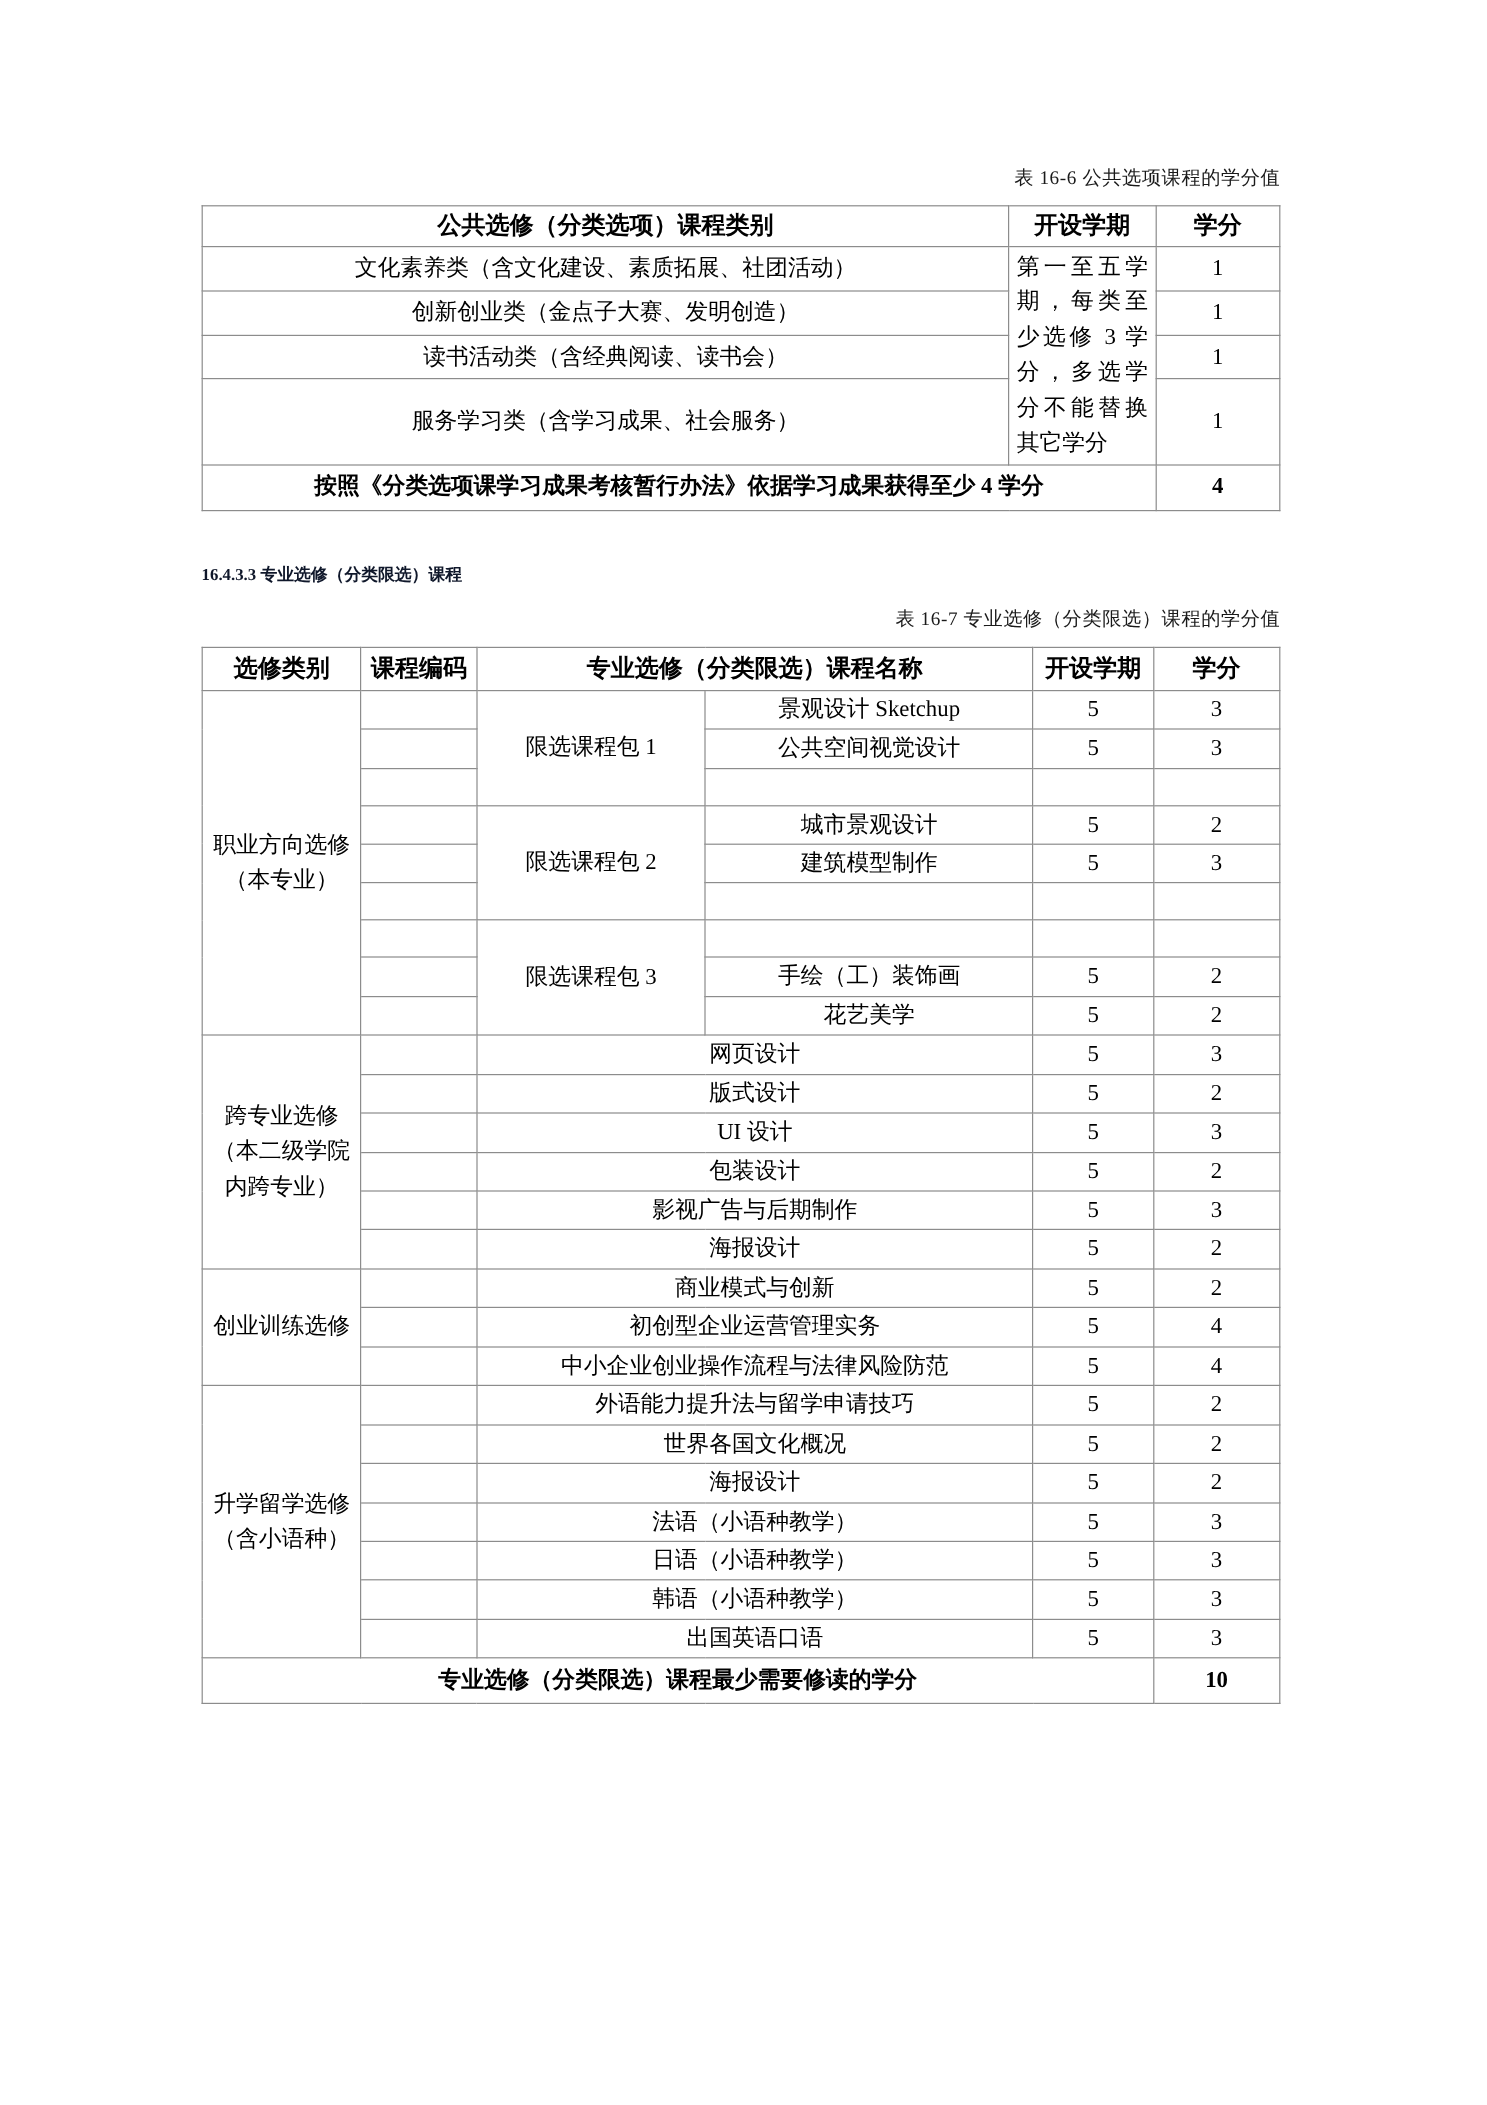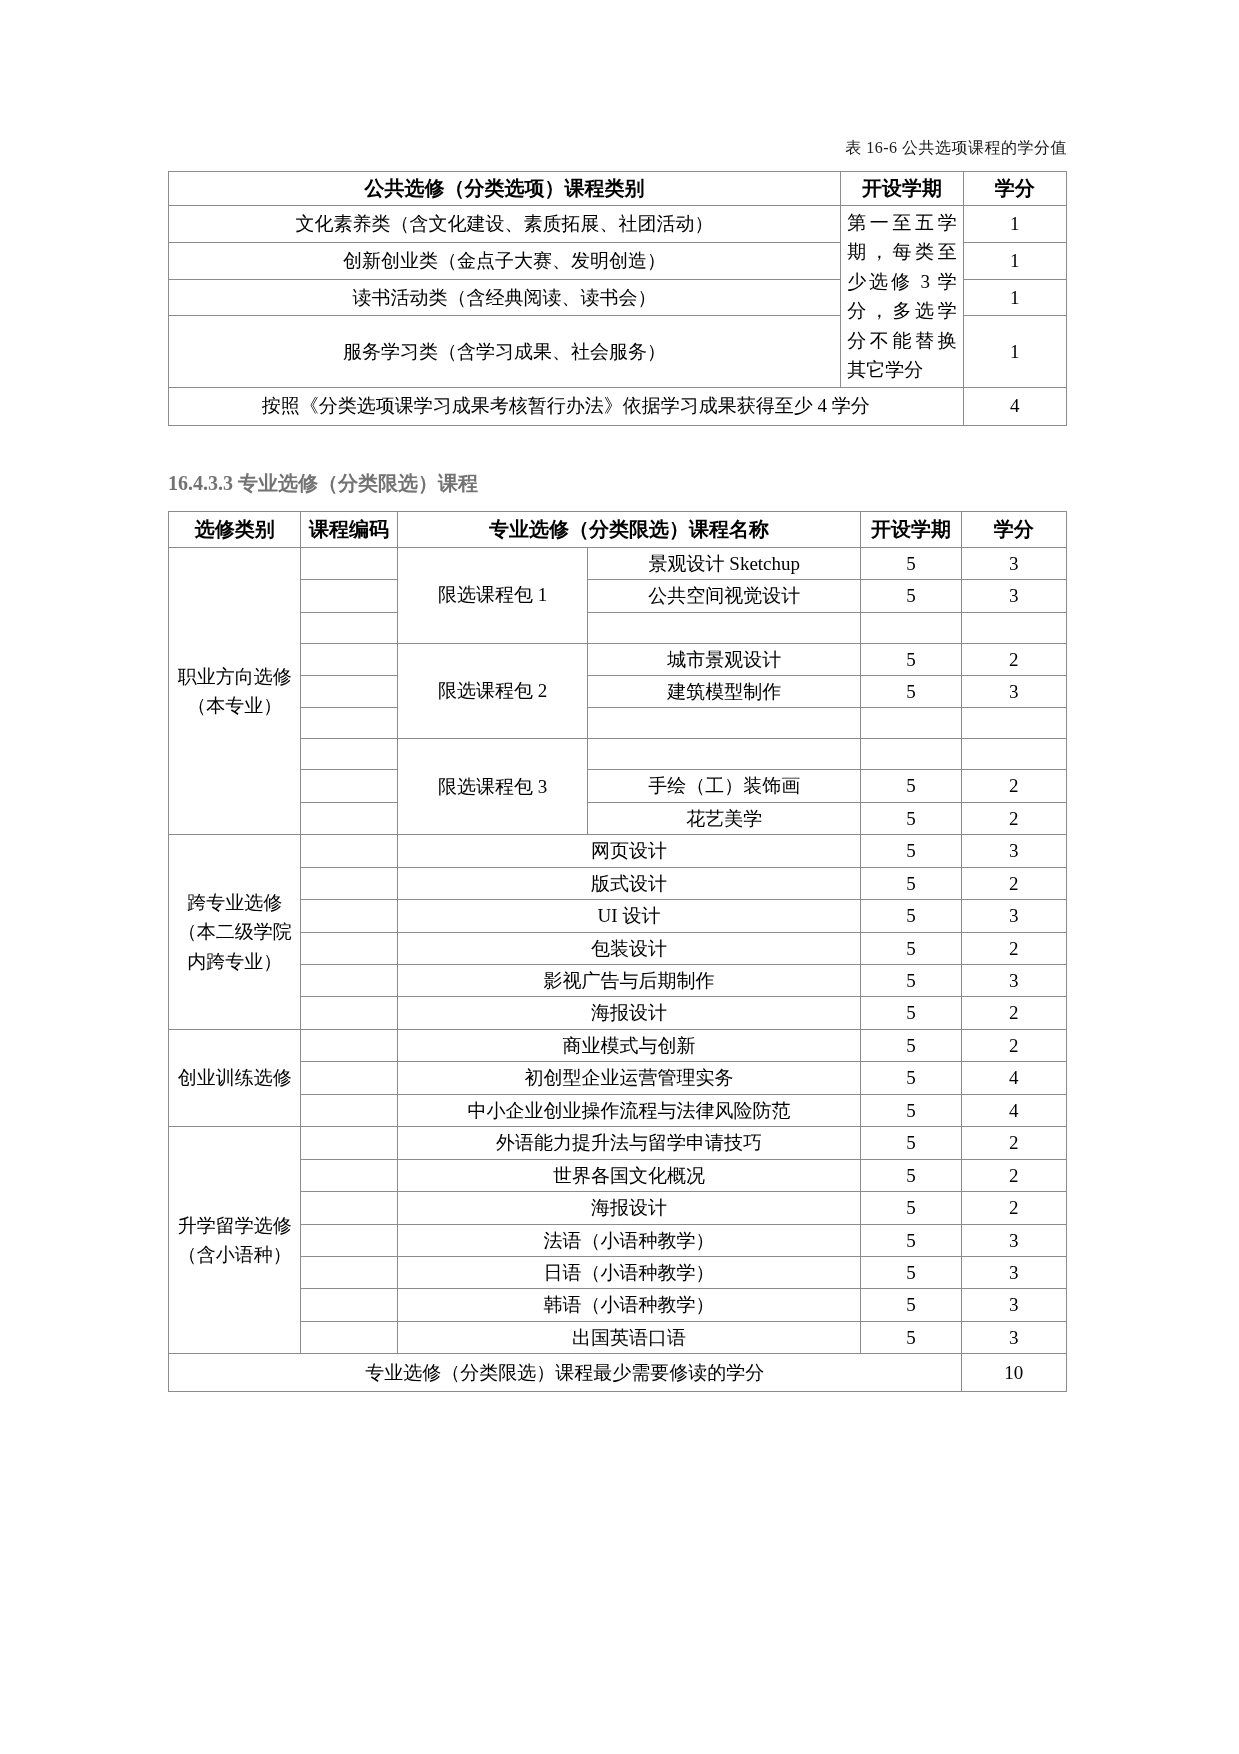--- a/index.html
+++ b/index.html
@@ -17,28 +17,28 @@
   }
   table{border-collapse:collapse;width:100%;table-layout:fixed;}
   td,th{
     border:1px solid #8c8c8c;
     text-align:center;vertical-align:middle;
     font-size:19px;line-height:1.55;
     padding:1px 4px;overflow:hidden;
     font-weight:normal;
   }
   th{font-weight:bold;font-size:20px;}
-  .bold{font-weight:normal;}
+  .bold{font-weight:bold;}
   .note-cell{text-align:justify;padding:2px 6px;}
   
   .h6-head{height:34px;} .h6-row{height:33px;} .h6-tall{height:64px;font-family:Liberation Serif, serif;} .h6-foot{height:38px;}
   
   .t7-h{height:36px;} .t7-r{height:31px;} .t7-f{height:38px;padding-left:46px;}
   .heading{
-    font-size:20px;font-weight:bold;color:#737373;
+    font-size:14px;font-weight:bold;color:#0f172a;
     margin:44px 0 14px 0;
     font-family:"Liberation Serif","DejaVu Serif",serif;
   }
   .para{
     font-size:21px;line-height:2.0;margin:0 0 16px 0;
     text-indent:2em;text-align:justify;color:#000;
   }
   .caption2{margin-top:18px;}
 </style>
 </head>
@@ -80,20 +80,21 @@
       </tr>
       <tr class="h6-foot">
         <td class="bold" colspan="2">按照《分类选项课学习成果考核暂行办法》依据学习成果获得至少 4 学分</td>
         <td class="bold">4</td>
       </tr>
     </tbody>
       </table>
 
     <div class="heading">16.4.3.3 专业选修（分类限选）课程</div>
 
+    <div class="caption caption2">表 16-7 专业选修（分类限选）课程的学分值</div>
 
     <table>
       <colgroup>
         <col style="width:132px">
           <col style="width:96px">
           <col style="width:190px">
         <col style="width:272px">
           <col style="width:100px">
           <col style="width:105px">
       </colgroup>

